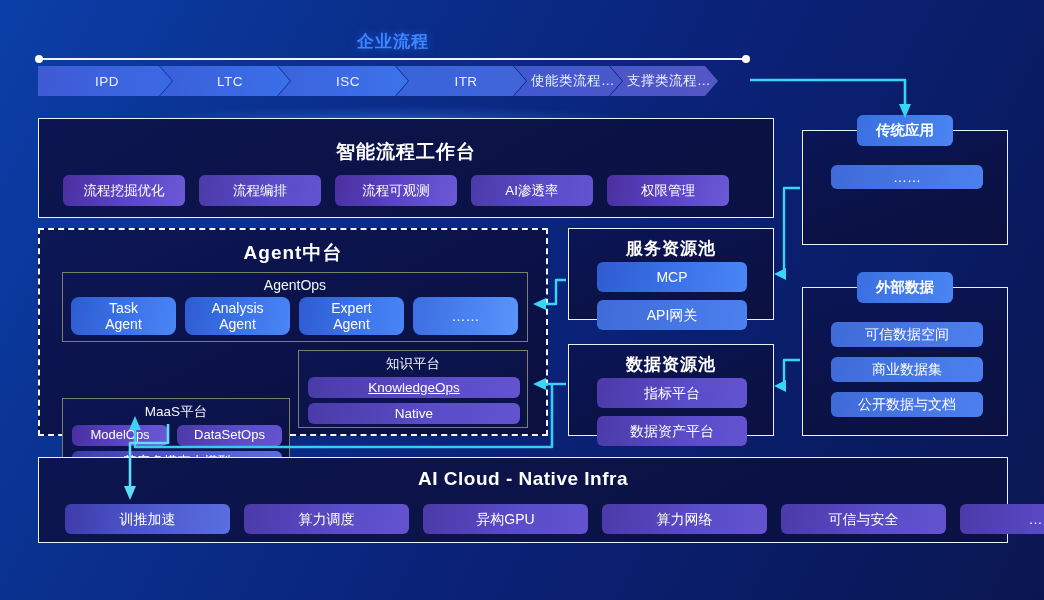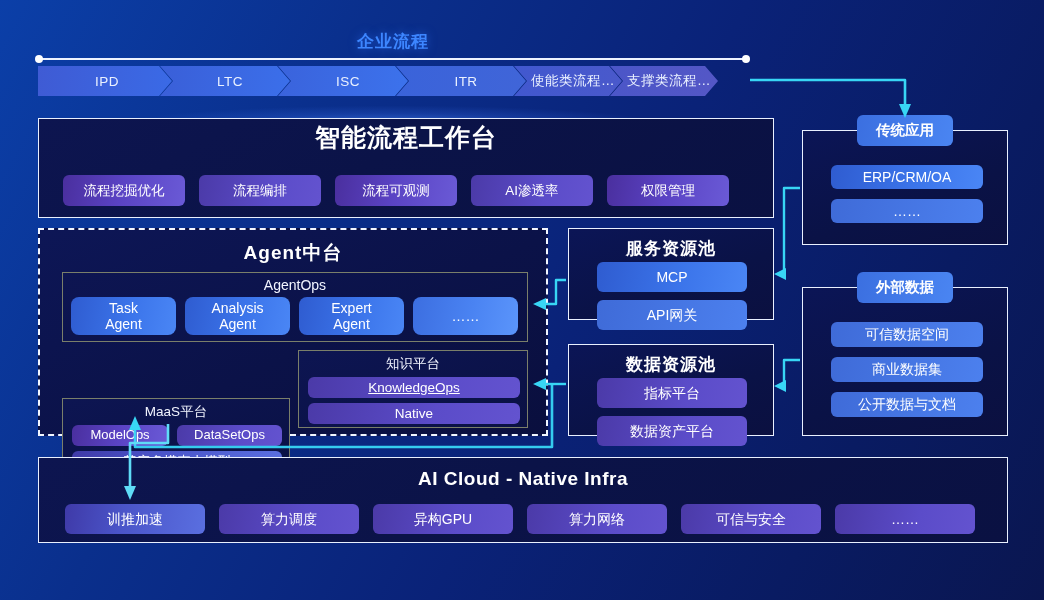--- a/index.html
+++ b/index.html
@@ -72,21 +72,21 @@
   }
   .pill-purple { background: linear-gradient(100deg, #4a2f9e 0%, #5a43c4 48%, #6a5ad6 100%); }
   .pill-purple2 { background: linear-gradient(100deg, #4b3aa8 0%, #5b4cc9 60%, #6353cf 100%); }
   .pill-blue { background: linear-gradient(100deg, #2f5cd0 0%, #3b74ea 55%, #4a86f5 100%); }
   .pill-blue-lt { background: linear-gradient(100deg, #3c6ee0 0%, #4a83f2 55%, #5b95fb 100%); }
   .pill-blue-soft { background: linear-gradient(100deg, #3f6bd8 0%, #4c80ee 100%); }
   .pill-grad-pb { background: linear-gradient(100deg, #3f3aa8 0%, #4a54c8 40%, #5a6fe0 100%); }
 
   
   #workbench { left: 38px; top: 118px; width: 736px; height: 100px; }
-  #workbench .box-title { font-size: 25px; margin-top: 2px; letter-spacing: 1px; }
+  #workbench .box-title { font-size: 19px; margin-top: 20px; letter-spacing: 1px; }
   #wb-pills { position: absolute; left: 24px; top: 56px; display: flex; gap: 14px; }
   #wb-pills .pill { width: 122px; height: 31px; font-size: 13.5px; }
 
   
   #agent {
     position: absolute; left: 38px; top: 228px; width: 510px; height: 208px;
     border: 2px dashed #f2f6ff;
     background: linear-gradient(155deg, #0d1656 0%, #0b1248 55%, #0a0f3e 100%);
   }
   #agent .box-title { font-size: 19px; margin-top: 10px; letter-spacing: 1px; }
@@ -134,21 +134,21 @@
   }
   .right-pills { position: absolute; left: 28px; top: 34px; display: flex; flex-direction: column; gap: 10px; }
   .right-pills .pill { width: 152px; height: 24px; font-size: 14px; border-radius: 6px; }
   #ext .right-pills { top: 34px; gap: 10px; }
   #ext .right-pills .pill { height: 25px; }
 
   
   #infra { left: 38px; top: 457px; width: 970px; height: 86px; }
   #infra .box-title { font-size: 19px; margin-top: 10px; letter-spacing: .5px; }
   #infra-pills { position: absolute; left: 26px; top: 46px; display: flex; gap: 14px; }
-  #infra-pills .pill { width: 140px; height: 30px; font-size: 14px; }
+  #infra-pills .pill { width: 165px; height: 30px; font-size: 14px; }
 
   
   #wires { position: absolute; inset: 0; pointer-events: none; }
 </style>
 </head>
 <body>
 
 <div id="stage">
 
   <div class="sec-title" style="left:0; top:30px; width:786px; text-align:center;">企业流程</div>
@@ -237,21 +237,20 @@
     <div class="box-title">数据资源池</div>
     <div class="pool-pills">
       <div class="pill pill-purple2">指标平台</div>
       <div class="pill pill-purple2">数据资产平台</div>
     </div>
   </div>
 
   <div class="box box-dark" id="trad">
     <div class="tab-label">传统应用</div>
     <div class="right-pills">
-      <div class="pill pill-blue">ERP/CRM/OA</div>
       <div class="pill pill-blue-soft">……</div>
     </div>
   </div>
 
   <div class="box box-dark" id="ext">
     <div class="tab-label">外部数据</div>
     <div class="right-pills">
       <div class="pill pill-blue-soft">可信数据空间</div>
       <div class="pill pill-blue-soft">商业数据集</div>
       <div class="pill pill-blue-soft">公开数据与文档</div>

